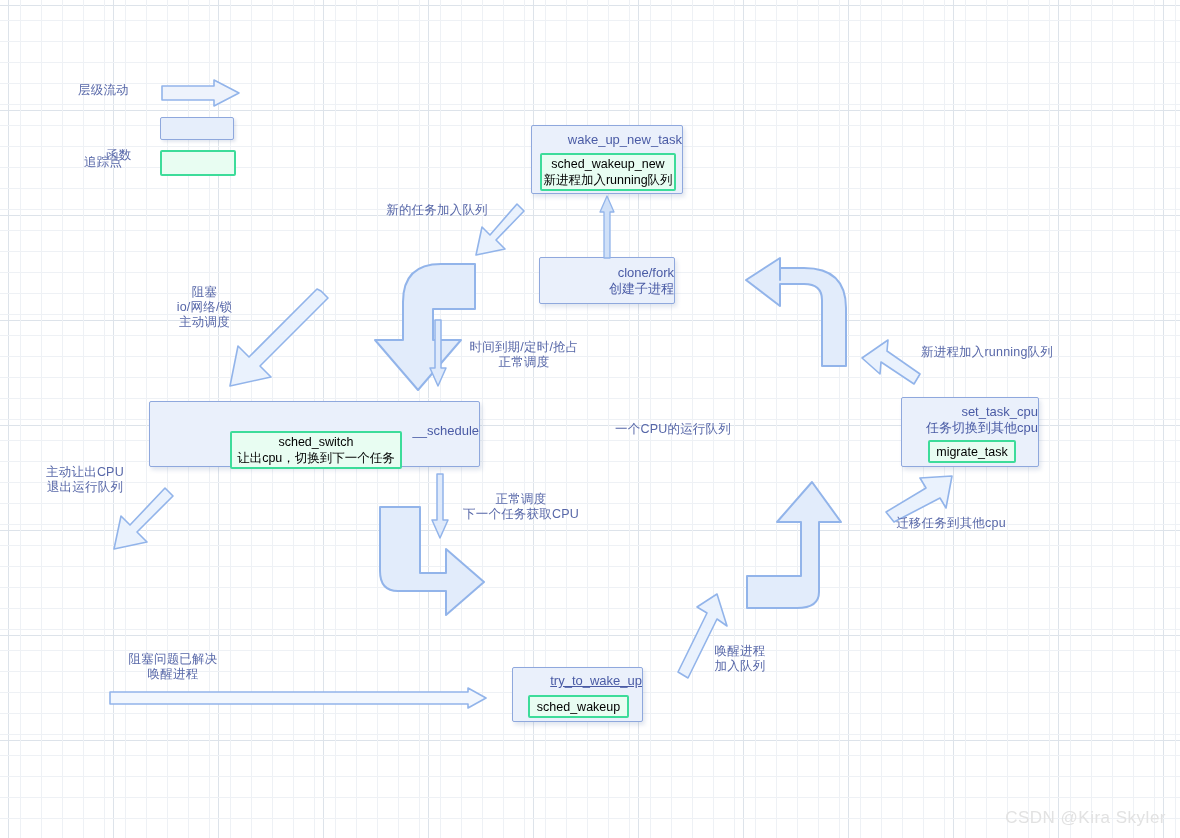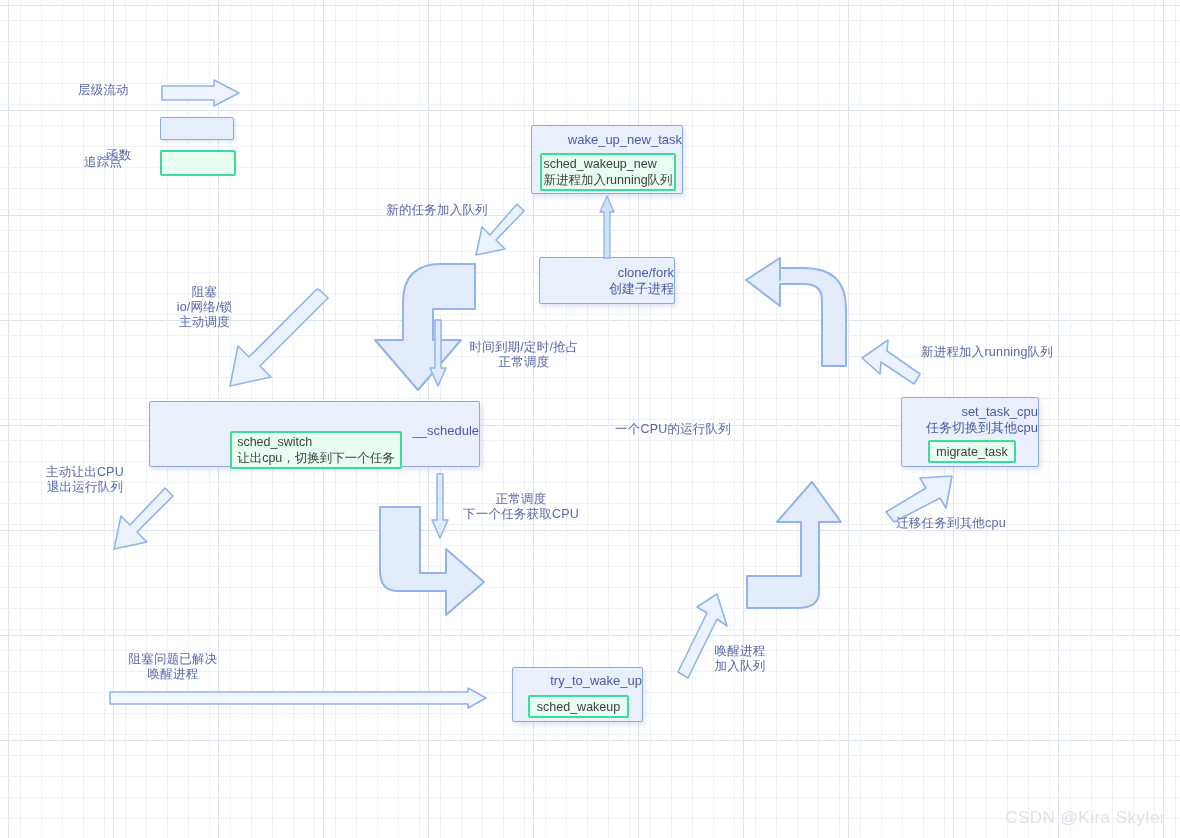--- a/index.html
+++ b/index.html
@@ -32,21 +32,21 @@
   .fnbox .title{
     color:#4a5ba5;font-size:13px;text-align:right;line-height:16px;
     white-space:pre;padding-top:6px;
   }
   .tp{
     position:absolute;background:#e8fdf2;border:2px solid #3ddc9a;
     border-radius:2px;box-sizing:border-box;
     display:flex;align-items:center;justify-content:center;
   }
   .tp .tptext{
-    color:#404040;font-size:12.5px;line-height:16px;text-align:left;white-space:pre;
+    color:#000000;font-size:12.5px;line-height:16px;text-align:center;white-space:pre;
   }
   .legend-fn{
     position:absolute;background:#e6eefb;border:1px solid #8fa8dd;border-radius:2px;
     box-shadow:2px 2px 3px rgba(120,140,180,.2);
   }
   .legend-tp{
     position:absolute;background:#e8fdf2;border:2px solid #3ddc9a;border-radius:2px;
   }
   svg.arrow{position:absolute;overflow:visible;}
   .wm{
@@ -97,21 +97,21 @@
 
   <div class="fnbox" style="left:901px;top:397px;width:138px;height:70px;">
     <div class="title" style="padding-top:6px;">set_task_cpu
 任务切换到其他cpu</div>
     <div class="tp" style="left:26px;top:42px;width:88px;height:23px;">
       <div class="tptext">migrate_task</div>
     </div>
   </div>
 
   <div class="fnbox" style="left:512px;top:667px;width:131px;height:55px;">
-    <div class="title" style="padding-top:5px;">try_to_wake_up</div>
+    <div class="title" style="padding-top:5px;text-decoration:underline;">try_to_wake_up</div>
     <div class="tp" style="left:15px;top:27px;width:101px;height:23px;">
       <div class="tptext">sched_wakeup</div>
     </div>
   </div>
 
   <svg class="arrow" style="left:373px;top:262px;width:104px;height:137px;" viewBox="0 0 104 137">
     <path d="M102 2 L102 47 L60 47 L60 78 L88 78 L45 128 L2 78 L30 78 L30 40 Q30 2 68 2 Z" fill="#e2ecfb" stroke="#92b4ea" stroke-width="2" stroke-linejoin="round"></path>
   </svg>
 
   <svg class="arrow" style="left:427px;top:320px;width:22px;height:68px;" viewBox="0 0 22 68">

